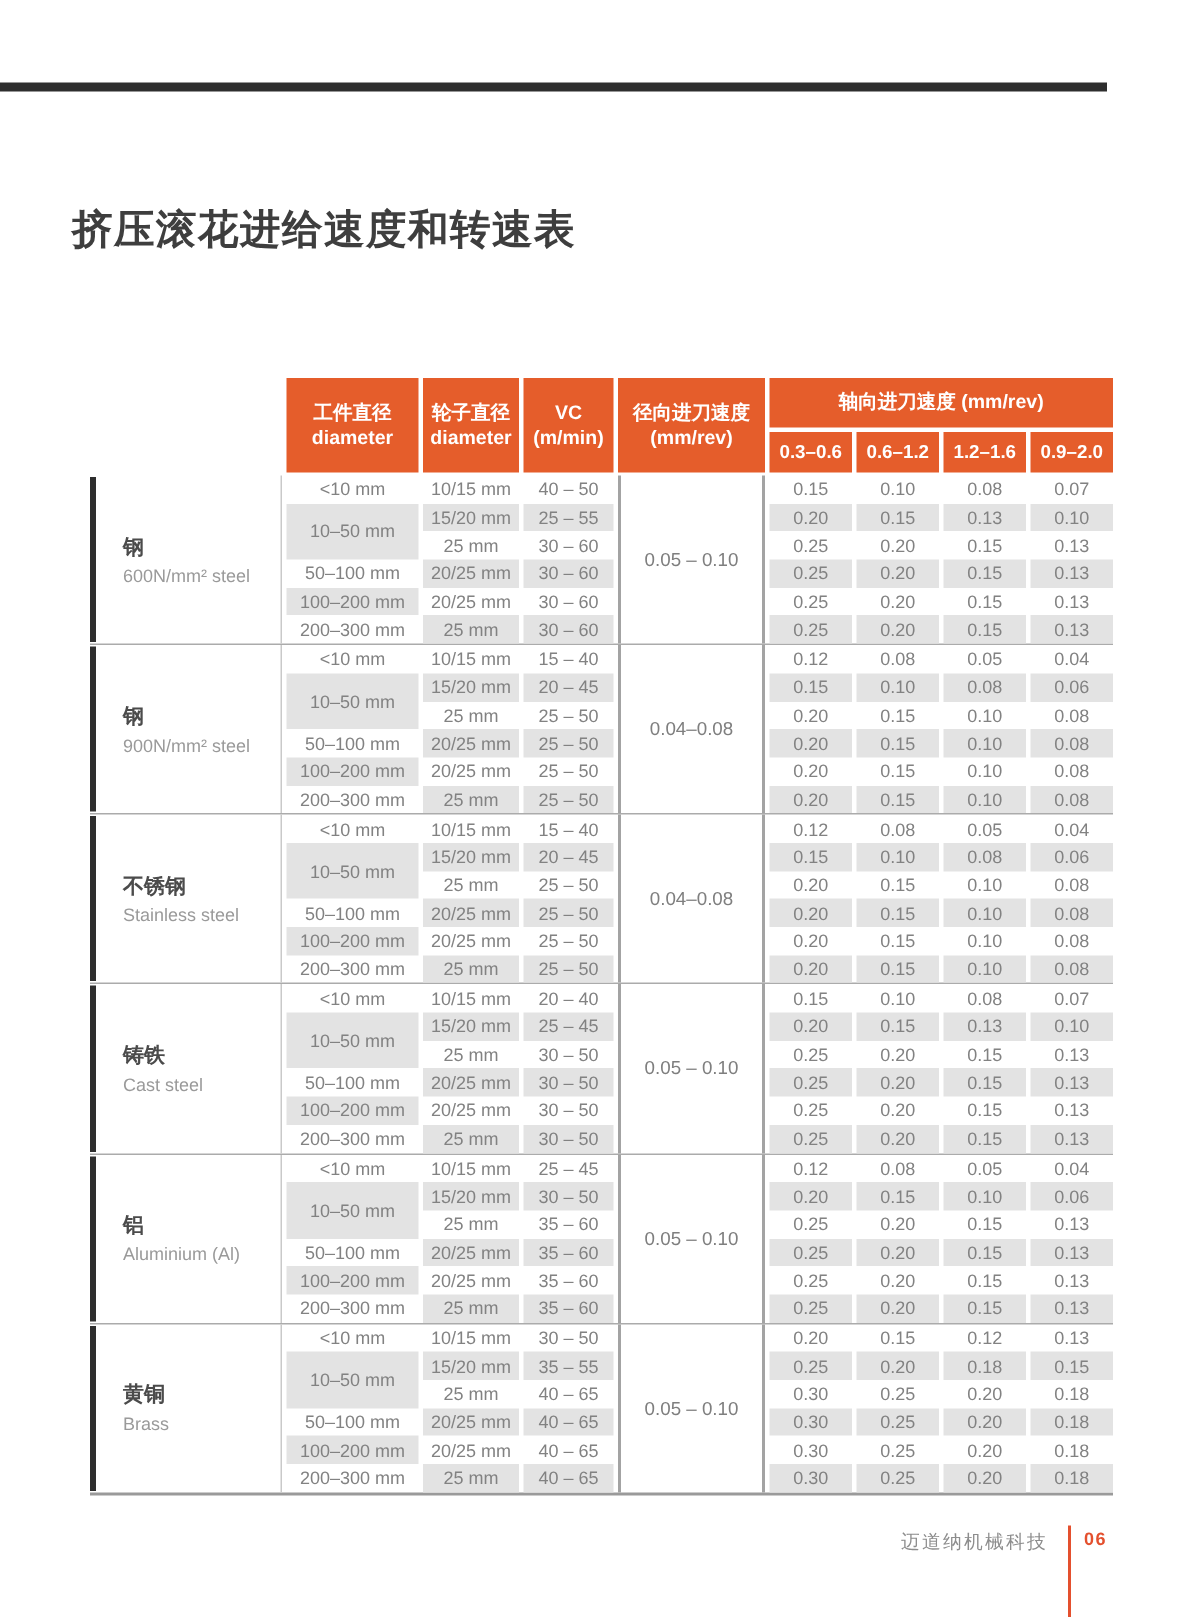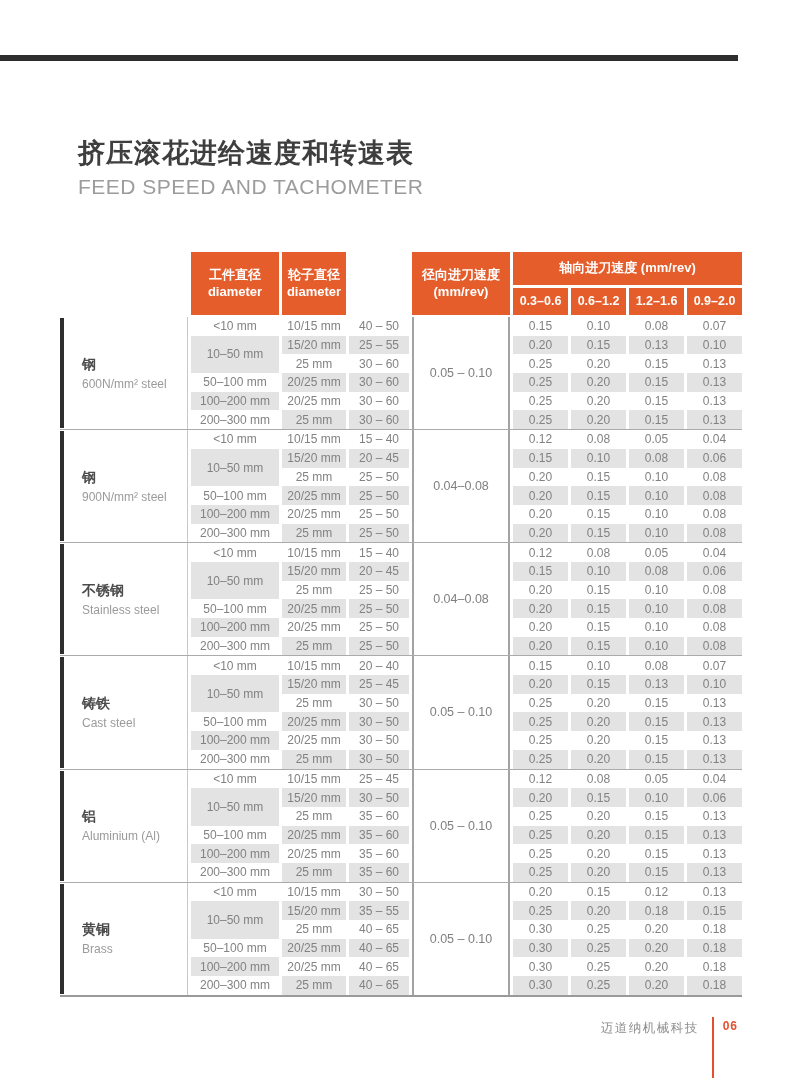--- a/index.html
+++ b/index.html
@@ -1,19 +1,19 @@
 <!DOCTYPE html>
 <html><head>
 <meta charset="utf-8">
 <style>
   html,body{margin:0;padding:0;background:#ffffff;}
   .page{position:relative;width:794px;height:1078px;background:#ffffff;overflow:hidden;
         font-family:"Liberation Sans","DejaVu Sans",sans-serif;}
   .top-bar{position:absolute;top:55px;left:0;width:738px;height:6px;background:var(--bar,#3d3d3d);}
-  .title-block{position:absolute;left:78px;top:138px;}
+  .title-block{position:absolute;left:48px;top:138px;}
   .title-zh{font-size:27px;font-weight:bold;color:#3e3e3e;letter-spacing:1px;line-height:1.15;}
   .title-en{font-size:21px;color:#9c9c9c;margin-top:6px;letter-spacing:0.5px;}
 
   .table{position:absolute;left:60px;top:252px;width:682px;}
   .thead{display:grid;grid-template-columns:128px 88px 64px 60px 98px 55px 55px 55px 55px;
          grid-template-rows:33px 27px;gap:3px;}
   .hcell{background:var(--orange,#e55d2b);color:#fff;display:flex;flex-direction:column;
          align-items:center;justify-content:center;font-weight:bold;font-size:13px;
          line-height:1.3;text-align:center;white-space:nowrap;}
   .span2{grid-row:1/3;}
@@ -46,32 +46,35 @@
                    letter-spacing:1px;padding-top:2px;}
 </style>
 </head>
 <body>
 
 <div class="page" style="--orange: #e55d2b; --stripe: #e3e3e3; --bar: #2e2e2e; --accent: #e4502e;">
   <div class="top-bar"></div>
 
   <div class="title-block">
     <div class="title-zh">挤压滚花进给速度和转速表</div>
-    <div class="title-en">FEED SPEED AND TACHOMETER</div>
   </div>
 
   <div class="table">
     <div class="thead">
       <div class="hcell span2 c2">
         <div>工件直径</div>
         <div>diameter</div>
       </div>
       <div class="hcell span2 c3">
         <div>轮子直径</div>
         <div>diameter</div>
+      </div>
+      <div class="hcell span2 c4">
+        <div>VC</div>
+        <div>(m/min)</div>
       </div>
       <div class="hcell span2 c5">
         <div>径向进刀速度</div>
         <div>(mm/rev)</div>
       </div>
       <div class="hcell axial-head">轴向进刀速度 (mm/rev)</div>
       <div class="hcell hsub c6">0.3–0.6</div>
       <div class="hcell hsub c7">0.6–1.2</div>
       <div class="hcell hsub c8">1.2–1.6</div>
       <div class="hcell hsub c9">0.9–2.0</div>

